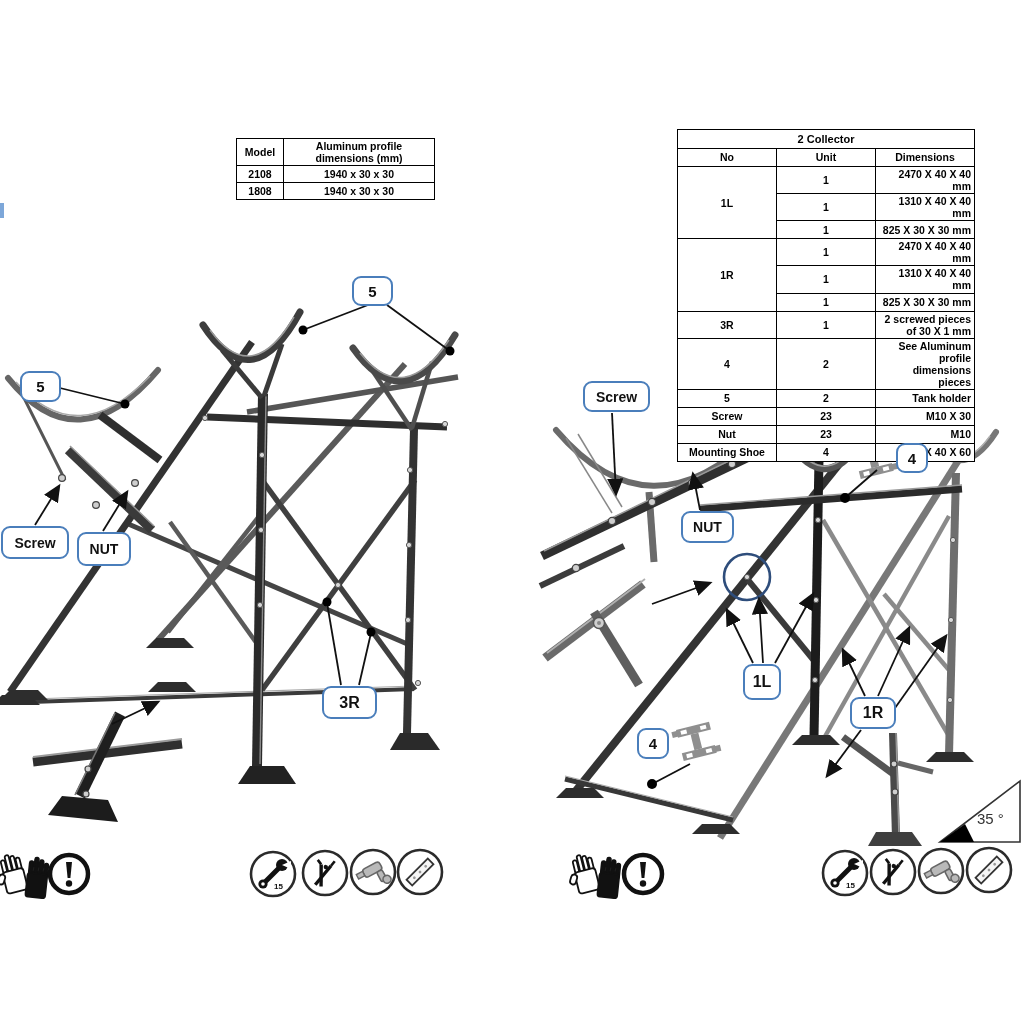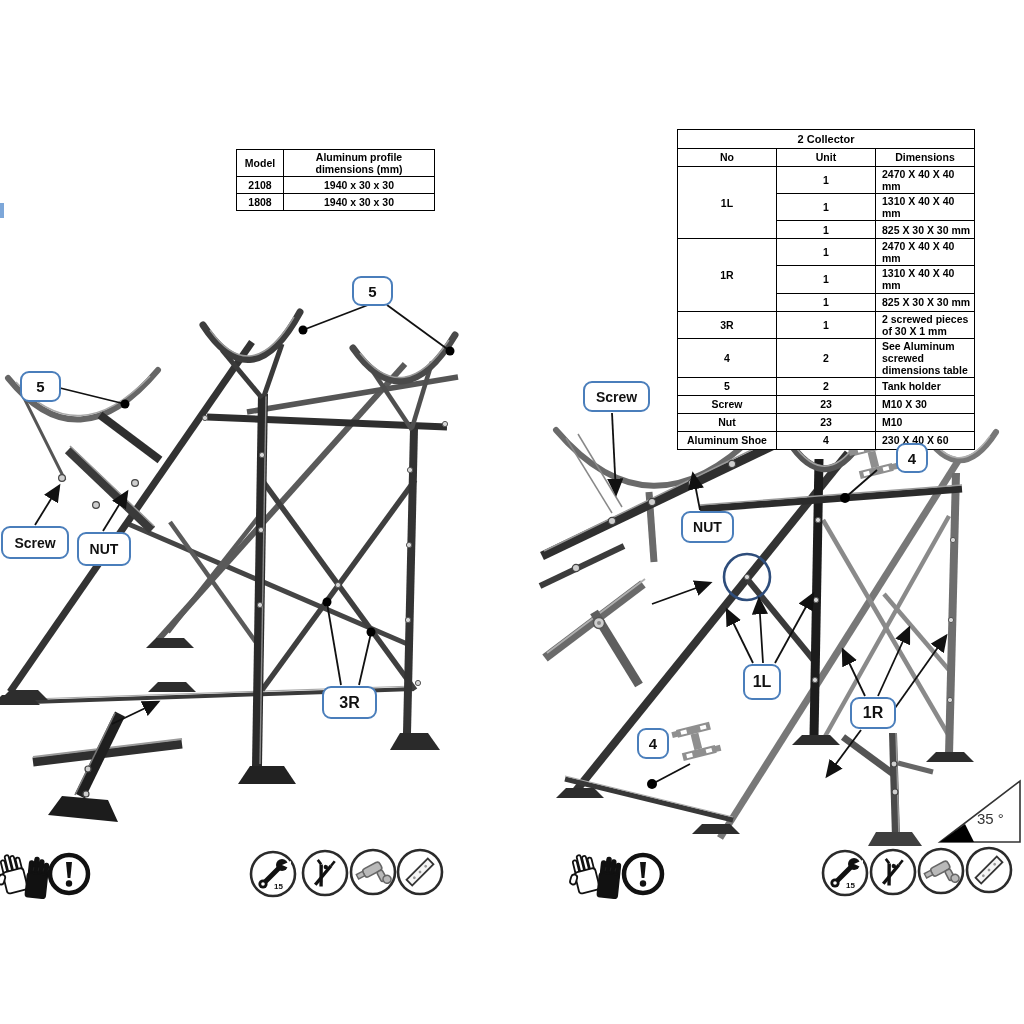--- a/index.html
+++ b/index.html
@@ -6,22 +6,22 @@
   body{width:1024px;height:1024px;position:relative;background:#ffffff;overflow:hidden;
        font-family:"Liberation Sans",sans-serif;}
   #art{position:absolute;left:0;top:0;z-index:1;}
   .callout{position:absolute;z-index:5;background:#ffffff;border:2.5px solid #4a7ebb;
            border-radius:9px;display:flex;align-items:center;justify-content:center;
            font-weight:bold;color:#111;font-size:15px;box-sizing:border-box;}
   .tbl{position:absolute;z-index:4;border-collapse:collapse;background:#fff;
        font-size:10.5px;font-weight:bold;color:#000;table-layout:fixed;}
   .tbl td{border:1px solid #000;text-align:center;vertical-align:middle;padding:1px 3px;
           line-height:1.15;}
-  .tbl td.dim{text-align:left;padding-left:6px;}
-  #left-table{left:236px;top:149px;width:199px;}
+  .tbl td.dim{text-align:right;padding-left:6px;}
+  #left-table{left:236px;top:138px;width:199px;}
   #right-table{left:677px;top:129px;width:298px;}
   #right-table td.c-no{width:62px;}
   #right-table td.c-unit{width:40px;margin-left:32px;}
   #right-table tr.title td{font-size:11px;height:16px;}
   #right-table td{height:15px;}
   #left-table td{height:14px;}
   .edge-mark{position:absolute;left:0;top:203px;width:4px;height:15px;background:#7da7d9;z-index:2;}
 </style>
 </head>
 <body>
@@ -399,39 +399,39 @@
     <td class="dim">825 X  30 X 30 mm</td>
   </tr>
   <tr>
     <td>3R</td>
     <td>1</td>
     <td class="dim">2 screwed pieces of  30 X 1 mm</td>
   </tr>
   <tr>
     <td>4</td>
     <td>2</td>
-    <td class="dim">See Aluminum screwed dimensions  table</td>
+    <td class="dim">See Aluminum profile dimensions  pieces</td>
   </tr>
   <tr>
     <td>5</td>
     <td>2</td>
     <td class="dim">Tank holder</td>
   </tr>
   <tr>
     <td>Screw</td>
     <td>23</td>
     <td class="dim">M10 X 30</td>
   </tr>
   <tr>
     <td>Nut</td>
     <td>23</td>
     <td class="dim">M10</td>
   </tr>
   <tr>
-    <td>Aluminum Shoe</td>
+    <td>Mounting Shoe</td>
     <td>4</td>
     <td class="dim">230 X  40 X 60</td>
   </tr>
 </tbody>
   </table>
 
 <div class="callout" style="left:352px;top:276px;width:41px;height:30px;">5</div>
 <div class="callout" style="left:20px;top:371px;width:41px;height:31px;">5</div>
 <div class="callout" style="left:1px;top:526px;width:68px;height:33px;font-size:14px;">Screw</div>
 <div class="callout" style="left:77px;top:532px;width:54px;height:34px;font-size:14px;">NUT</div>

